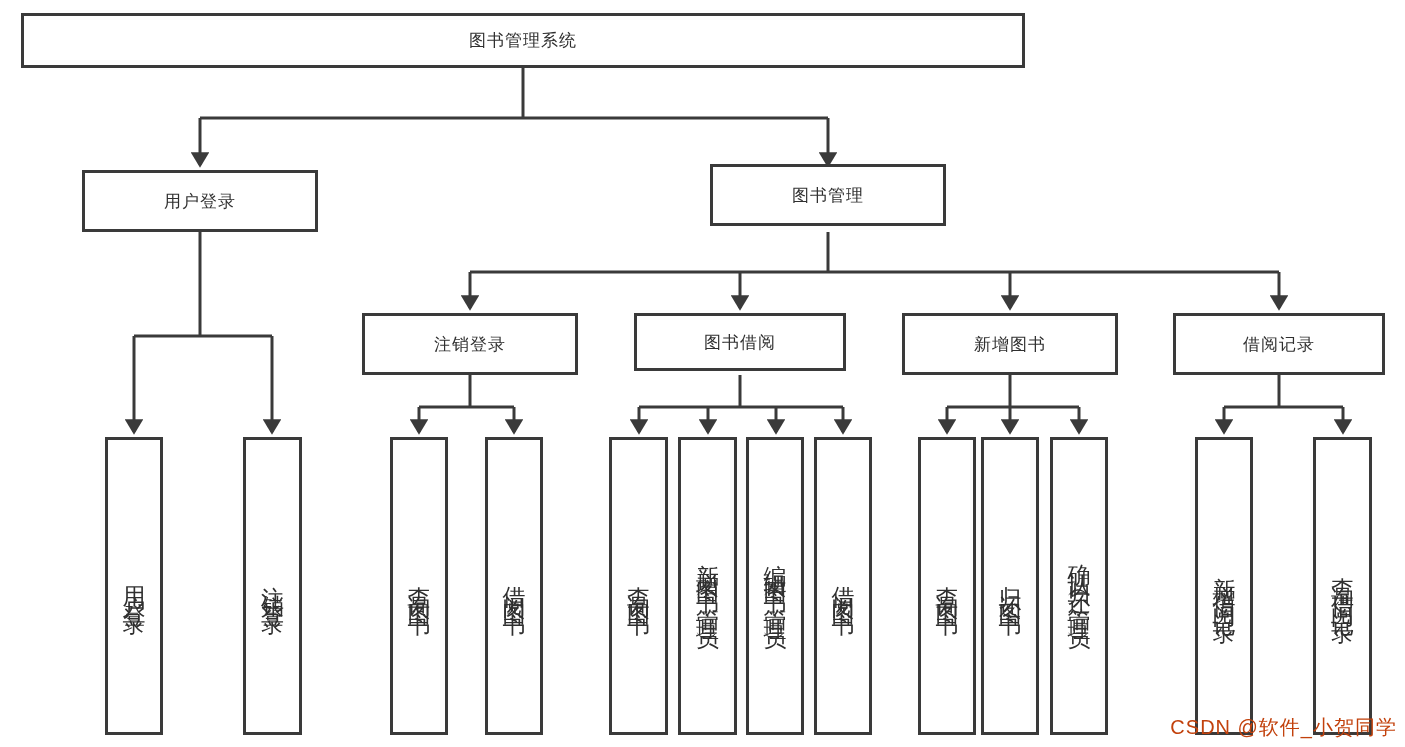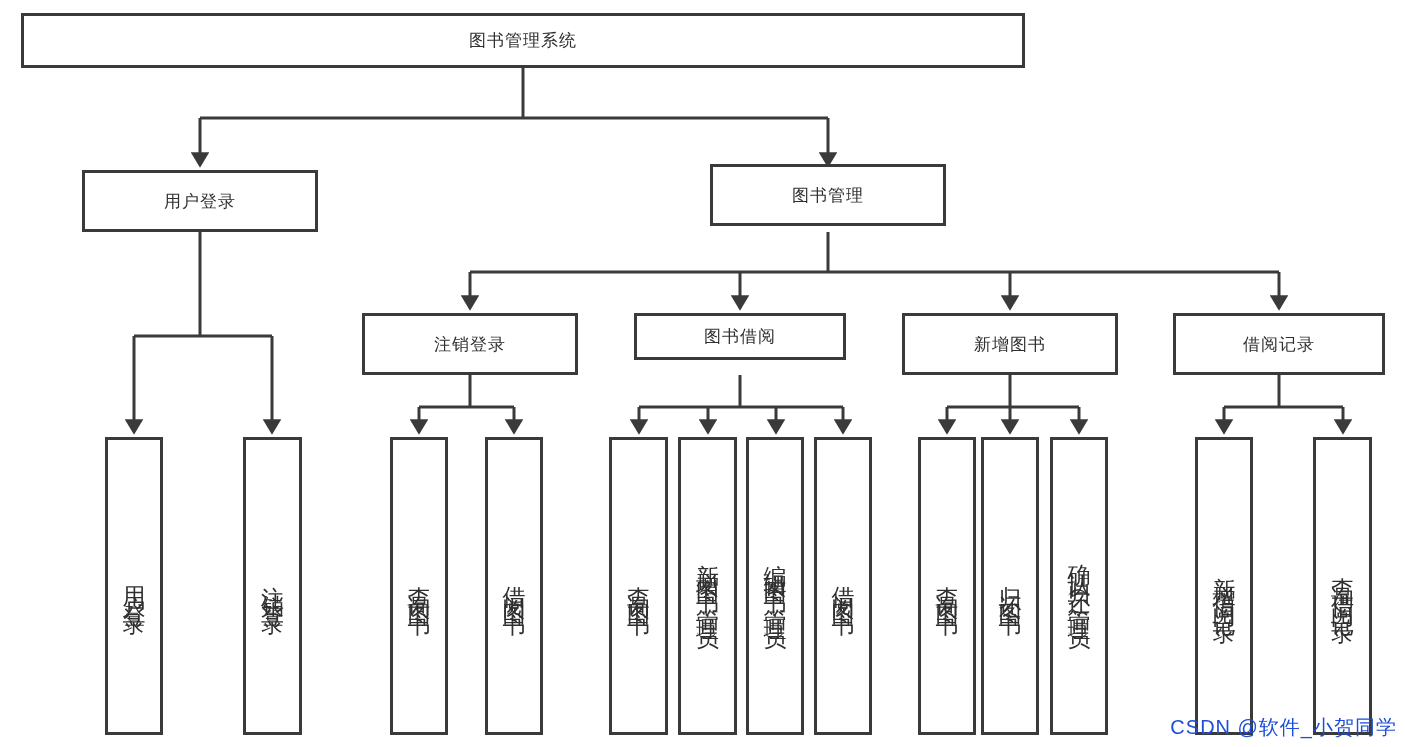--- a/index.html
+++ b/index.html
@@ -25,21 +25,21 @@
     writing-mode:vertical-rl;
     text-orientation:mixed;
     font-size:23px;
     letter-spacing:9px;
     line-height:1;
   }
   .watermark{
     position:absolute;
     right:8px;bottom:6px;
     font-size:20px;
-    color:#1d4ed8;
+    color:#c2410c;
     letter-spacing:1px;
     white-space:nowrap;
   }
 </style>
 </head>
 <body>
 
 <div id="canvas">
 
   <svg id="wires" viewBox="0 0 1405 747" xmlns="http://www.w3.org/2000/svg">
@@ -91,21 +91,21 @@
       <path d="M1343 407 V432" marker-end="url(#arrow)"></path>
     </g>
   </svg>
 
   <div class="node hnode" style="left:21px;top:13px;width:1004px;height:55px;">图书管理系统</div>
 
   <div class="node hnode" style="left:82px;top:170px;width:236px;height:62px;">用户登录</div>
   <div class="node hnode" style="left:710px;top:164px;width:236px;height:62px;">图书管理</div>
 
   <div class="node hnode" style="left:362px;top:313px;width:216px;height:62px;">注销登录</div>
-  <div class="node hnode" style="left:634px;top:313px;width:212px;height:47px;">图书借阅</div>
+  <div class="node hnode" style="left:634px;top:313px;width:212px;height:58px;">图书借阅</div>
   <div class="node hnode" style="left:902px;top:313px;width:216px;height:62px;">新增图书</div>
   <div class="node hnode" style="left:1173px;top:313px;width:212px;height:62px;">借阅记录</div>
 
   <div class="node vnode" style="left:105px;top:437px;width:58px;height:298px;">用户登录</div>
   <div class="node vnode" style="left:243px;top:437px;width:59px;height:298px;">注销登录</div>
 
   <div class="node vnode" style="left:390px;top:437px;width:58px;height:298px;">查询图书</div>
   <div class="node vnode" style="left:485px;top:437px;width:58px;height:298px;">借阅图书</div>
 
   <div class="node vnode" style="left:609px;top:437px;width:59px;height:298px;">查询图书</div>

